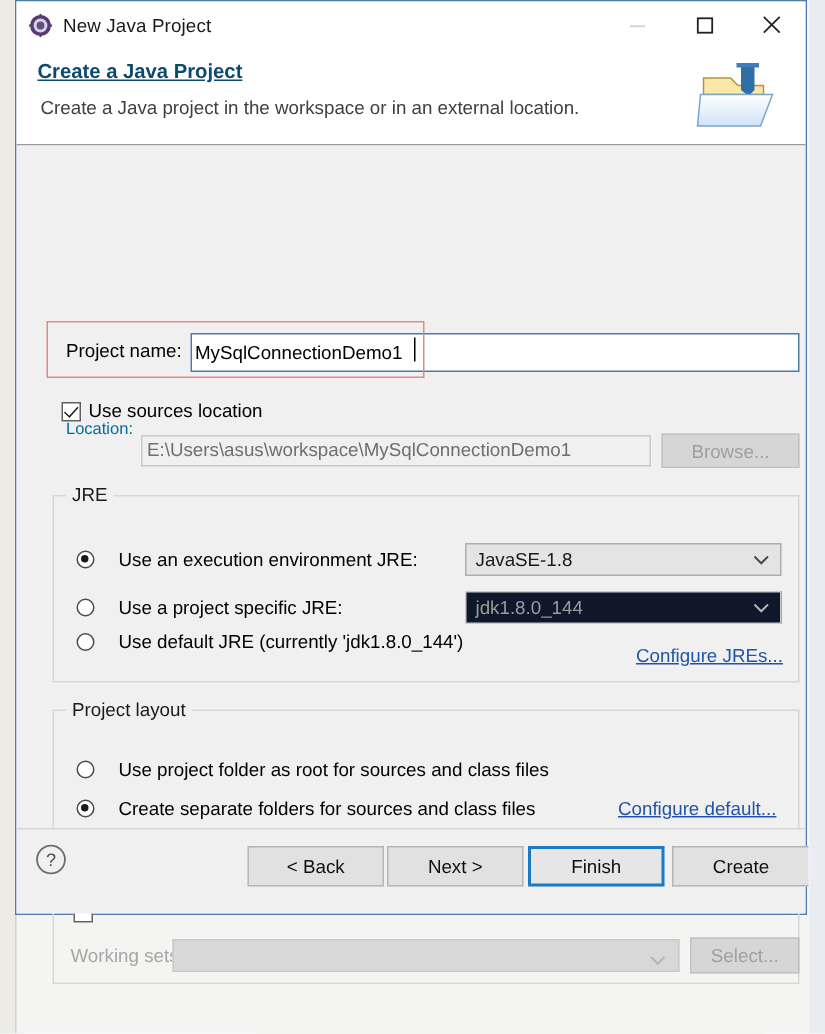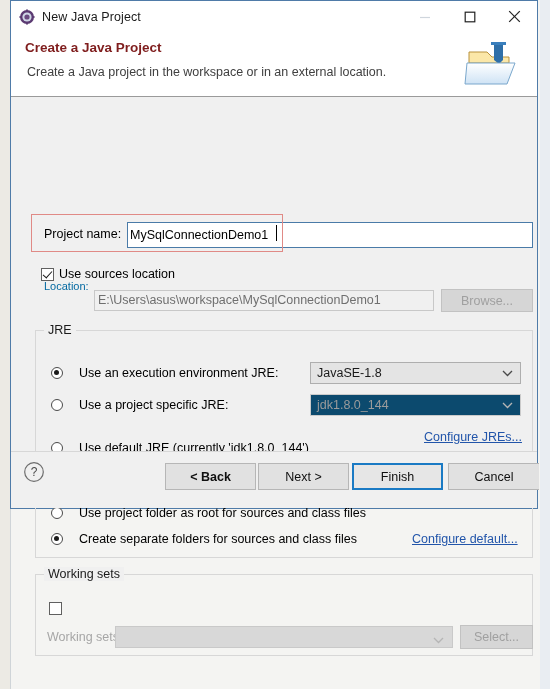--- a/index.html
+++ b/index.html
@@ -34,21 +34,21 @@
     right: 0; top: 0; width: 10px; height: 689px;
     background: #e9edf2;
   }
 
   
   #dialog {
     position: absolute;
     left: 10px;
     top: 0px;
     width: 528px;
-    height: 509px;
+    height: 610px;
     background: #f0f0f0;
     border: 1px solid #4f7ba8;
     box-sizing: border-box;
     display: flex;
     flex-direction: column;
   }
 
   
   .titlebar {
     height: 31px;
@@ -94,21 +94,22 @@
     position: relative;
     border-bottom: 1px solid #9a9a9a;
     box-sizing: border-box;
   }
   .header-title {
     position: absolute;
     left: 14px;
     top: 8px;
     font-size: 13.5px;
     font-weight: bold;
-    color: #7f1d1d;
+    color: #0c4a6e;
+    text-decoration: underline;
   }
   .header-desc {
     position: absolute;
     left: 16px;
     top: 33px;
     font-size: 12.5px;
     color: #404040;
   }
   .header-img {
     position: absolute;
@@ -286,21 +287,21 @@
     border: 1px solid #aeaeae;
     box-sizing: border-box;
     height: 22px;
     display: flex;
     align-items: center;
     font-size: 12.5px;
     color: #1a1a1a;
     padding-left: 6px;
   }
   .combo.disabled {
-    background: #0c4a6e;
+    background: #0f172a;
     border-color: #cbcbcb;
     color: #9b9b9b;
   }
   .combo .chev {
     position: absolute;
     right: 7px;
     top: 50%;
     transform: translateY(-50%);
   }
 
@@ -466,21 +467,21 @@
     </div>
     <div class="combo disabled" style="left:299px; top:297px; width:211px;">
       <span>jdk1.8.0_144</span>
       <span class="chev">
         <svg width="11" height="7" viewBox="0 0 11 7">
             <path d="M1 1 L5.5 5.5 L10 1" fill="none" stroke="#b5b5b5" stroke-width="1.3"></path>
           </svg>
       </span>
     </div>
 
-    <div class="radio-row" style="left:40px; top:344px;">
+    <div class="radio-row" style="left:40px; top:324px;">
       <span class="rb"></span>
       <span>Use default JRE (currently 'jdk1.8.0_144')</span>
     </div>
     <a class="link" style="left:413px; top:333px;" href="#">Configure JREs...</a>
 
     <div class="group" style="left:24px; top:376px; width:498px; height:85px;">
       <span class="group-title">Project layout</span>
     </div>
 
     <div class="radio-row" style="left:40px; top:409px;">
@@ -514,20 +515,20 @@
   </div>
 
   <div class="footer">
     <div class="help-icon">
       <svg width="22" height="22" viewBox="0 0 22 22">
         <circle cx="11" cy="11" r="9.3" fill="none" stroke="#6d6d6d" stroke-width="1.2"></circle>
         <text x="11" y="15.4" font-family="Liberation Sans, sans-serif" font-size="12" fill="#4a4a4a" text-anchor="middle">?</text>
       </svg>
     </div>
 
-    <div class="btn" style="left:154px; width:91px;font-weight:bold;">&lt; Back</div>
+    <div class="btn" style="left:154px; width:91px;">&lt; Back</div>
     <div class="btn" style="left:247px; width:91px;">Next &gt;</div>
 
     <div class="btn primary" style="left:341px; width:91px;">Finish</div>
-    <div class="btn" style="left:437px; width:91px; border-right:none;">Cancel</div>
+    <div class="btn" style="left:437px; width:91px; border-right:none;">Create</div>
   </div>
 
 </div>
 
 </body></html>

